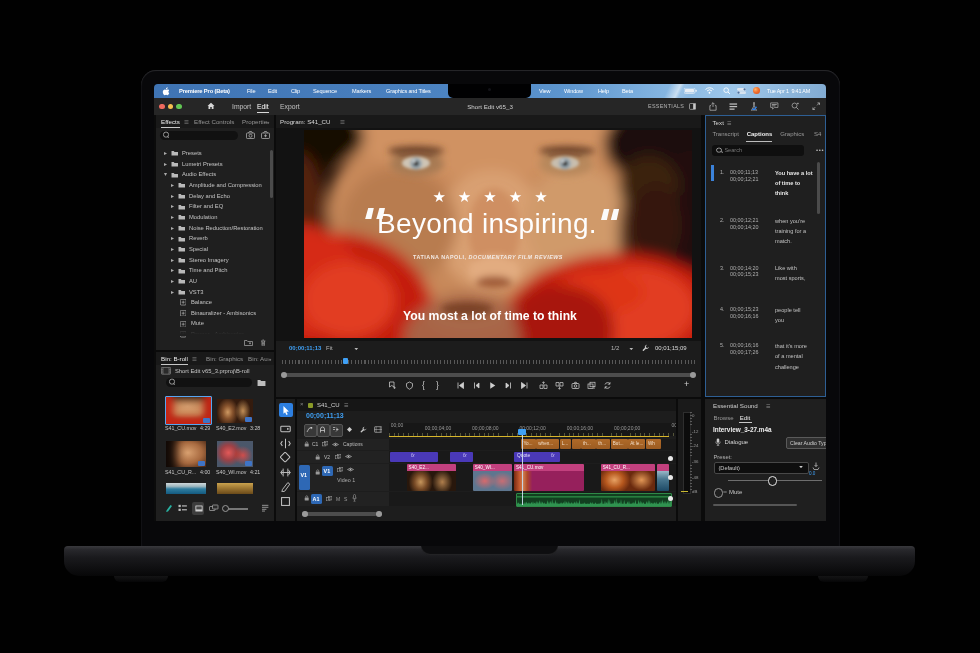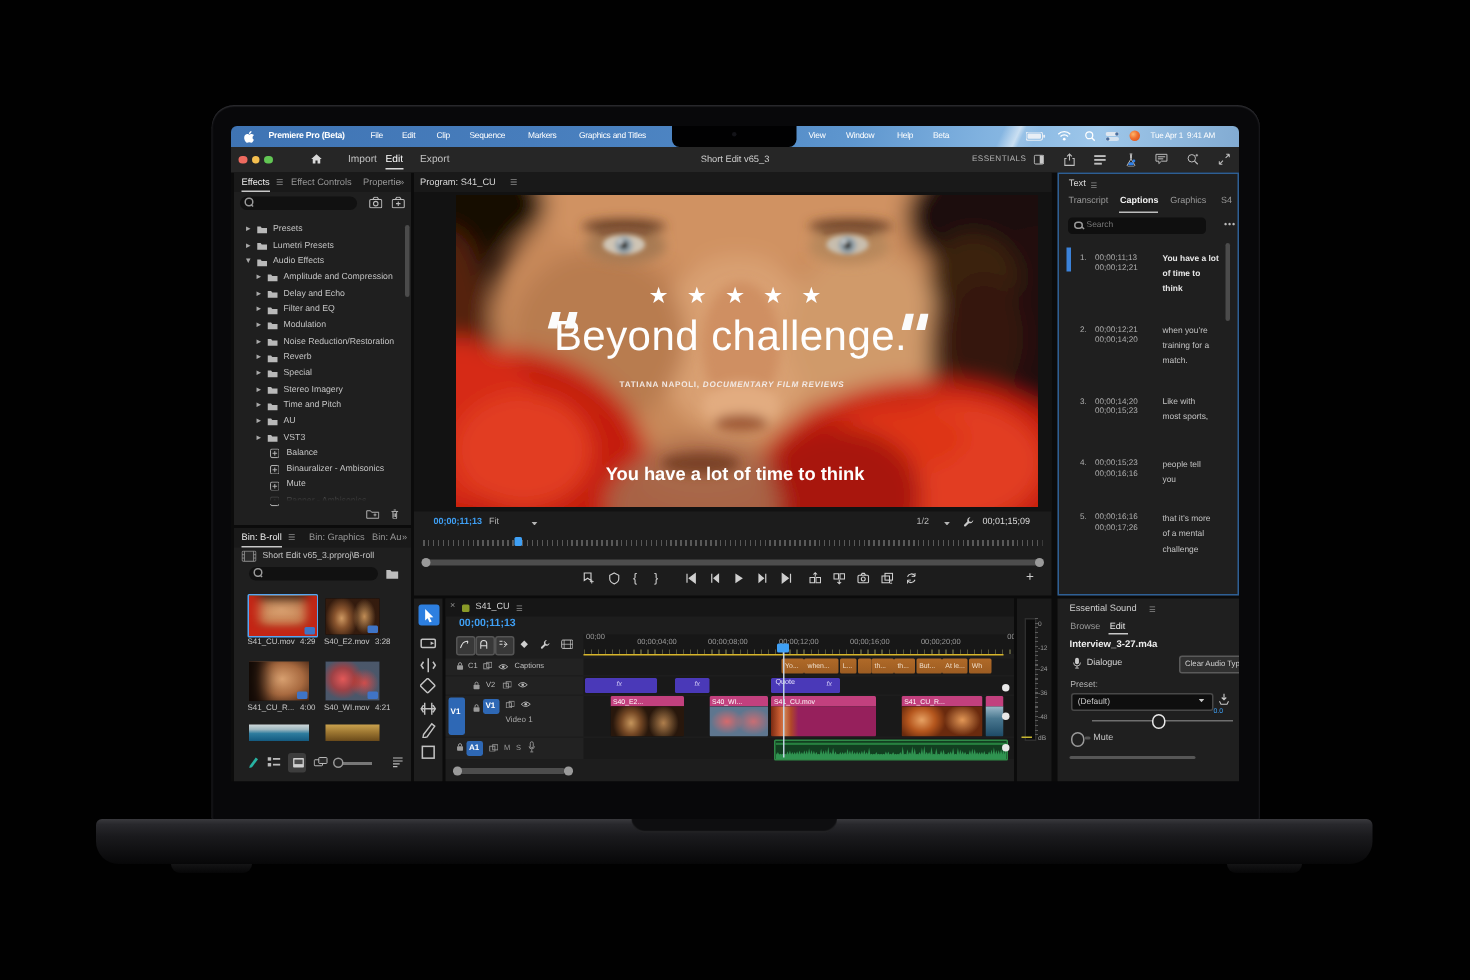--- a/index.html
+++ b/index.html
@@ -419,31 +419,31 @@
 <circle cx="261" cy="33.5" r="6" fill="#97a5ad"></circle>
 <circle cx="112" cy="33.5" r="2.6" fill="#16140f"></circle>
 <circle cx="261" cy="33.5" r="2.6" fill="#16140f"></circle>
 <circle cx="110" cy="31.4" r="1.2" fill="#fff"></circle>
 <circle cx="259" cy="31.4" r="1.2" fill="#fff"></circle>
 <path d="M96 25 Q112 20 128 25" stroke="#8a5a3a" stroke-width="2.6" fill="none"></path>
 <path d="M245 25 Q261 20 277 25" stroke="#8a5a3a" stroke-width="2.6" fill="none"></path>
 </g>
 </svg></div>
         <div class="a" style="left:20px;top:73px;width:388px;text-align:center;color:#fff;font-size:15px;letter-spacing:12px;text-indent:12px">★★★★★</div>
-        <div class="a" style="left:17px;top:93px;width:388px;text-align:center;color:#fefefe;font-size:28px;letter-spacing:.3px;white-space:nowrap">Beyond challenge.</div>
+        <div class="a" style="left:17px;top:93px;width:388px;text-align:center;color:#fefefe;font-size:28px;letter-spacing:.3px;white-space:nowrap">Beyond inspiring.</div>
         <svg class="a" style="left:89.4px;top:93.2px" width="21" height="11.5" viewBox="0 0 21 11.5">
           <path fill="#fbfbfb" d="M3.2 0 H8.8 L6.2 11.5 H0 Z"></path>
           <path fill="#fbfbfb" d="M14.4 0 H20 L17.4 11.5 H11.2 Z"></path>
         </svg>
         <svg class="a" style="left:324.7px;top:94.3px" width="18.5" height="11" viewBox="0 0 18.5 11">
           <path fill="#fbfbfb" d="M2.9 0 H8.3 L5.9 11 H0 Z"></path>
           <path fill="#fbfbfb" d="M12.7 0 H18.1 L15.7 11 H9.8 Z"></path>
         </svg>
         <div class="a" style="left:18px;top:139.5px;width:388px;text-align:center;color:#f2e9e4;font-size:5.4px;letter-spacing:.5px;font-weight:bold">TATIANA NAPOLI, <span style="font-style:italic">DOCUMENTARY FILM REVIEWS</span></div>
-        <div class="a" style="left:20px;top:194px;width:388px;text-align:center;color:#fff;font-size:12.2px;font-weight:bold">You have a lot of time to think</div>
+        <div class="a" style="left:20px;top:194px;width:388px;text-align:center;color:#fff;font-size:12.2px;font-weight:bold">You most a lot of time to think</div>
         <div class="a" style="left:13px;top:230px;font-size:6px;color:#3fa0f5;font-weight:bold">00;00;11;13</div>
         <div class="a" style="left:50px;top:230.4px;font-size:6px;color:#b5b5b5">Fit</div>
         <div class="a" style="left:78px;top:233px;width:4.6px;height:2.8px;background:#b5b5b5;clip-path:polygon(0 0,100% 0,50% 100%)"></div>
         <div class="a" style="left:335px;top:230.4px;font-size:6px;color:#b5b5b5">1/2</div>
         <div class="a" style="left:353px;top:233px;width:4.6px;height:2.8px;background:#b5b5b5;clip-path:polygon(0 0,100% 0,50% 100%)"></div>
         <svg class="a" style="left:366px;top:229px" width="8" height="8" viewBox="0 0 16 16">
           <path fill="#c9c9c9" d="M10 1.6 a4.4 4.4 0 0 0 -4.2 5.8 L1.6 11.6 a1.5 1.5 0 0 0 2.1 2.1 L7.9 9.5 a4.4 4.4 0 0 0 5.8 -4.2 l-2.6 2.6 -2.8 -.7 -.7 -2.8 Z"></path>
         </svg>
         <div class="a" style="left:379px;top:230.4px;font-size:6px;color:#dcdcdc">00;01;15;09</div>
         <div class="a" style="left:6px;top:245px;width:413px;height:4px;background:repeating-linear-gradient(90deg,#585858 0 1px,transparent 1px 3.3px)"></div>

